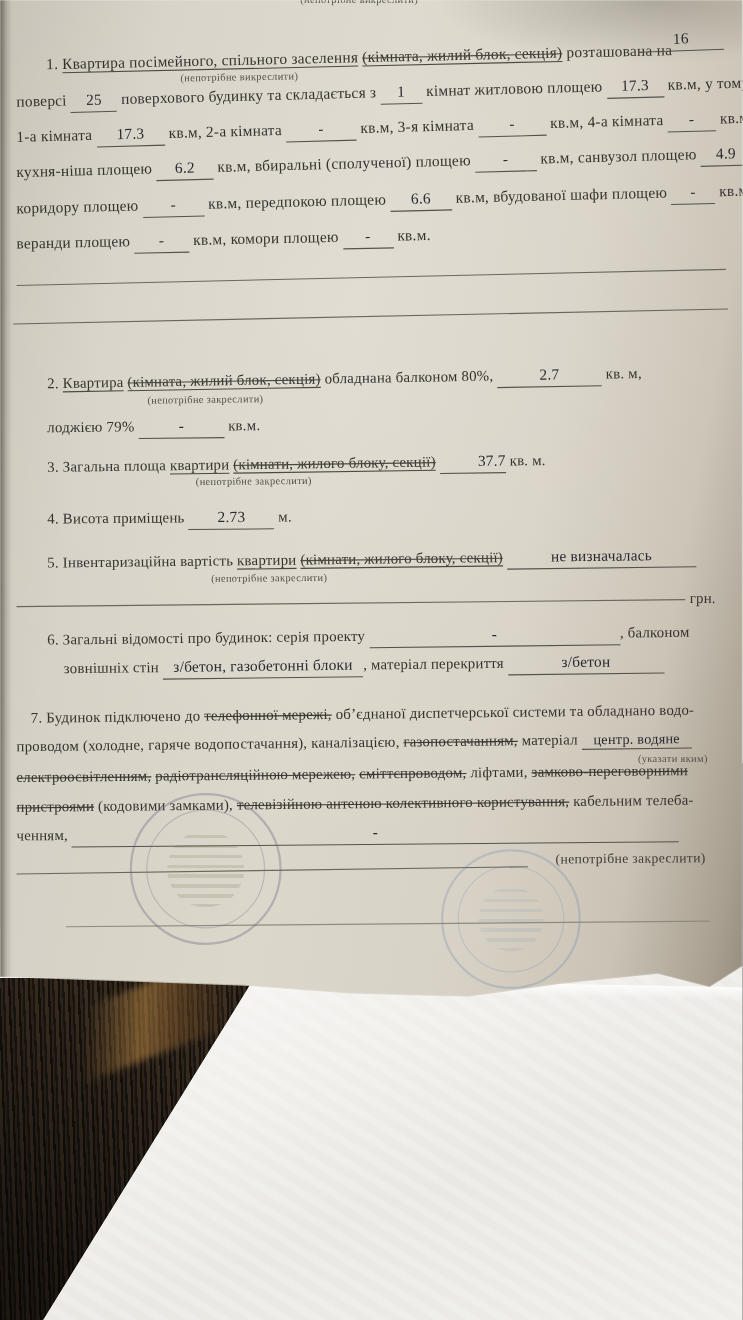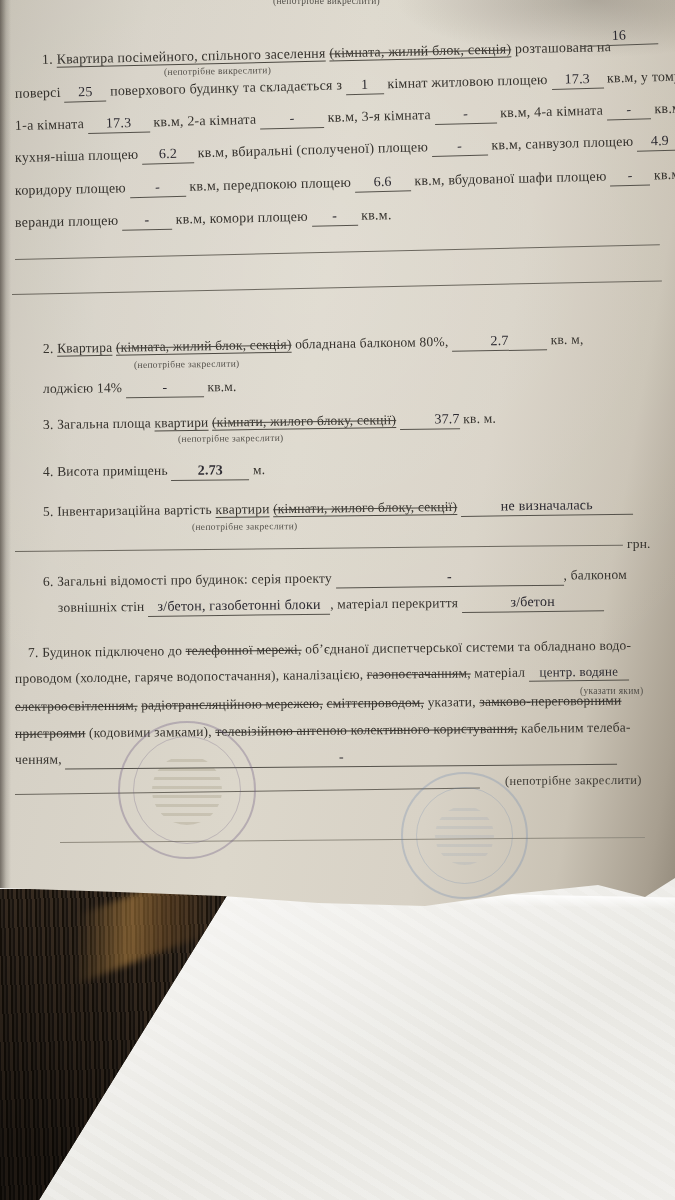--- a/index.html
+++ b/index.html
@@ -157,37 +157,37 @@
     <div class="line" style="left:43px;top:341px;transform:rotate(-1deg);">
       <span>2.</span>
       <span class="u">Квартира</span>
       <span class="us">(кімната, жилий блок, секція)</span>
       <span>обладнана балконом 80%,</span>
       <span class="fill" style="width:95px;">2.7</span>
       <span>кв. м,</span>
     </div>
     <div class="note" style="left:134px;top:360px;transform:rotate(-.8deg);">(непотрібне закреслити)</div>
     <div class="line" style="left:43px;top:381px;transform:rotate(-.6deg);">
-      <span>лоджією 14%</span>
+      <span>лоджією 79%</span>
       <span class="fill" style="width:78px;">-</span>
       <span>кв.м.</span>
     </div>
 
     <div class="line" style="left:43px;top:417px;transform:rotate(-.8deg);">
       <span>3. Загальна площа</span>
       <span class="u">квартири</span>
       <span class="us">(кімнати, жилого блоку, секції)</span>
       <span class="fill" style="width:60px;text-align:right;">37.7</span>
       <span>кв. м.</span>
     </div>
     <div class="note" style="left:178px;top:434px;transform:rotate(-.6deg);">(непотрібне закреслити)</div>
 
     <div class="line" style="left:43px;top:464px;transform:rotate(-.5deg);">
       <span>4. Висота приміщень</span>
-      <span class="fill" style="width:78px;font-weight:bold;">2.73</span>
+      <span class="fill" style="width:78px;">2.73</span>
       <span>м.</span>
     </div>
 
     <div class="line" style="left:43px;top:504px;transform:rotate(-.7deg);">
       <span>5. Інвентаризаційна  вартість</span>
       <span class="u">квартири</span>
       <span class="us">(кімнати, жилого блоку, секції)</span>
       <span class="fill" style="width:172px;">не визначалась</span>
     </div>
     <div class="note" style="left:192px;top:522px;transform:rotate(-.5deg);">(непотрібне закреслити)</div>
@@ -215,21 +215,21 @@
       <span>проводом (холодне, гаряче водопостачання), каналізацією,</span>
       <span class="st">газопостачанням,</span>
       <span>матеріал</span>
       <span class="fill" style="width:100px;font-size:13px;">центр. водяне</span>
     </div>
     <div class="note" style="left:580px;top:662px;margin-top:24px;">(указати яким)</div>
     <div class="line" style="left:15px;top:699px;transform:rotate(-.6deg);">
       <span class="st">електроосвітленням,</span>
       <span class="st">радіотрансляційною мережею,</span>
       <span class="st">сміттєпроводом,</span>
-      <span>указати,</span>
+      <span>ліфтами,</span>
       <span class="st">замково-переговорними</span>
     </div>
     <div class="line" style="left:15px;top:726px;transform:rotate(-.6deg);">
       <span class="st">пристроями</span>
       <span>(кодовими замками),</span>
       <span class="st">телевізійною антеною колективного користування,</span>
       <span>кабельним телеба-</span>
     </div>
     <div class="line" style="left:15px;top:752px;transform:rotate(-.5deg);">
       <span>ченням,</span>

